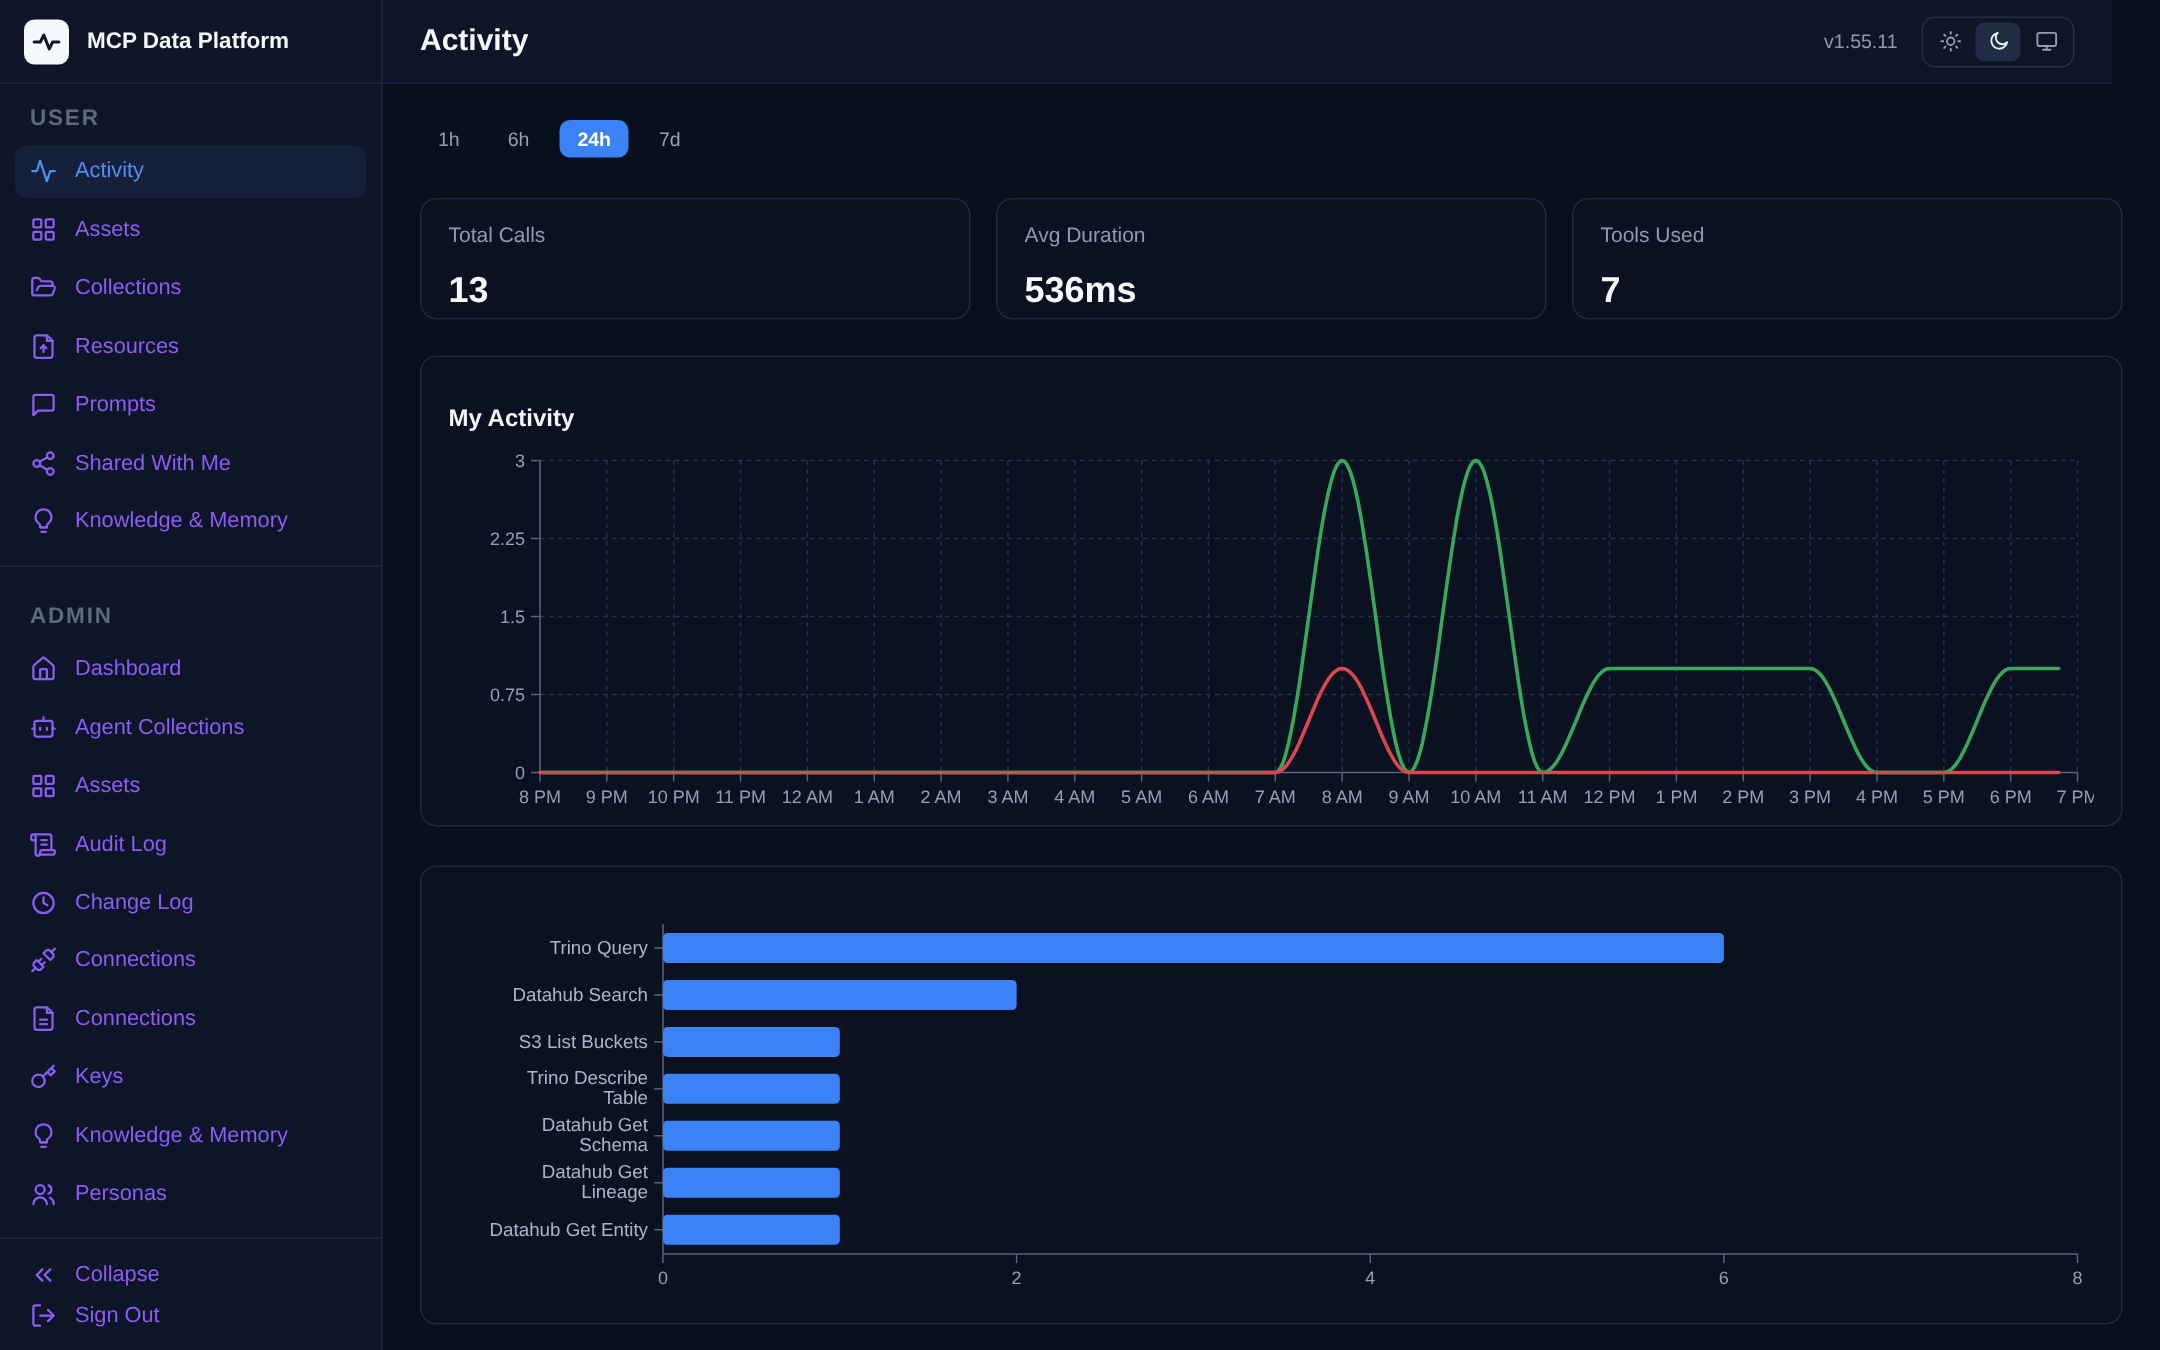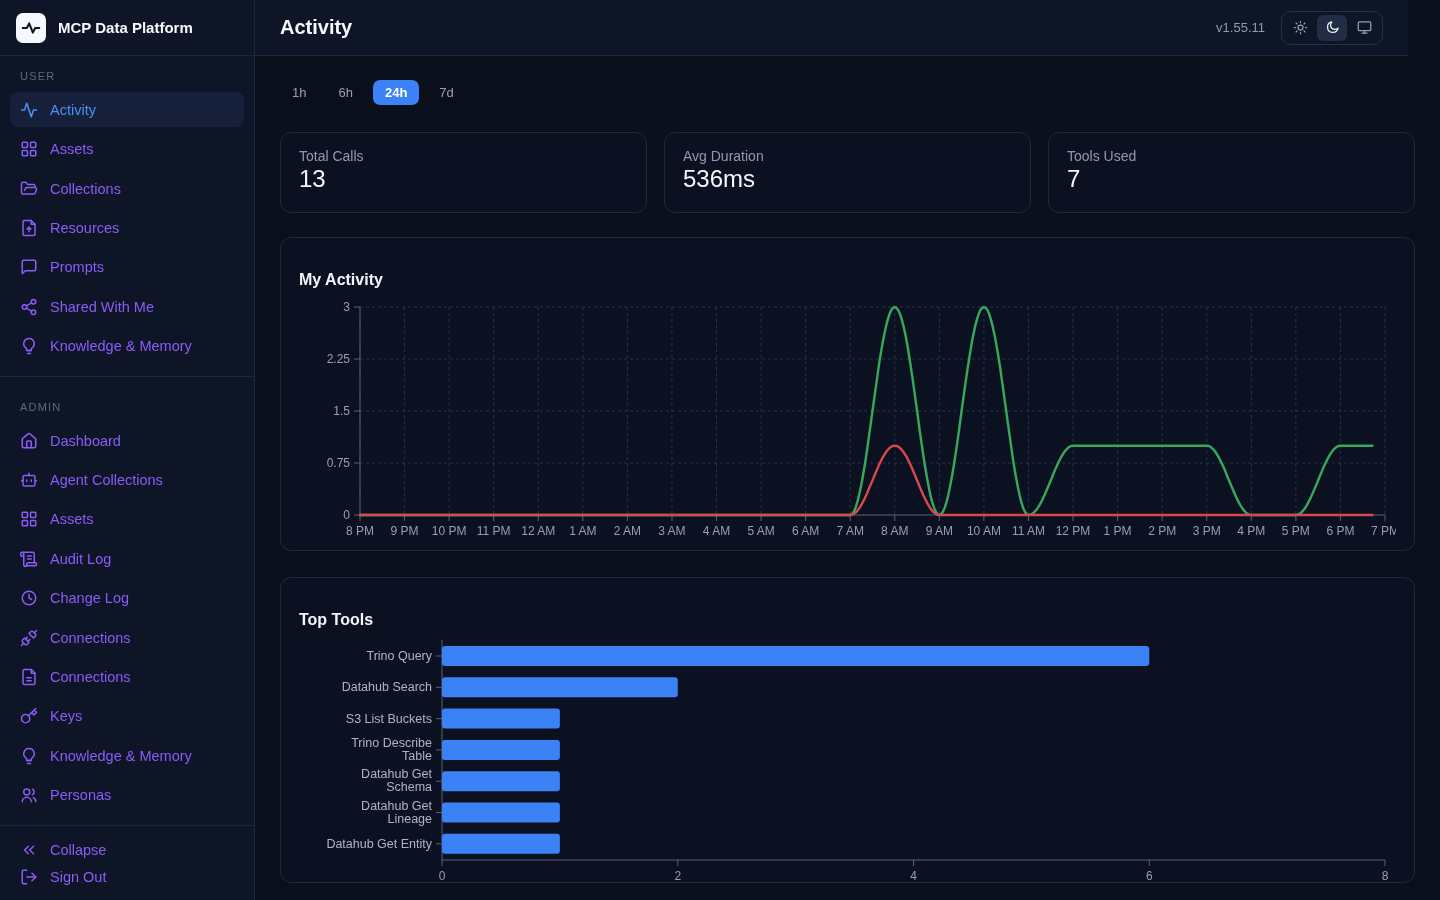--- a/index.html
+++ b/index.html
@@ -24,41 +24,41 @@
   .version { color:#8d9bb0; font-size:13px;margin-left:24px; }
   .theme-group { display:flex; gap:2px; border:1px solid #243049; border-radius:9px; padding:3px; }
   .theme-btn { width:30px; height:26px; display:flex; align-items:center; justify-content:center;
     border-radius:6px; color:#93a0b4; background:transparent; border:none; cursor:pointer; padding:0; }
   .theme-btn.active { background:#212d44; color:#eef2f7; }
   .theme-btn svg { width:15px; height:15px; }
   
   .sidebar { position:fixed; top:56px; left:0; width:255px; height:844px;
     background:#0d1526; border-right:1px solid #1b2740;
     display:flex; flex-direction:column; padding-bottom:10px; }
-  .section-label { font-size:11px; font-weight:400; letter-spacing:1.2px;
+  .section-label { font-size:15px; font-weight:700; letter-spacing:1.2px;
     color:#5c6a80; padding:14px 20px 8px; }
   .nav-item { height:36px; margin:2px 10px; padding:0 10px; display:flex; align-items:center;
     gap:12px; border-radius:8px; color:#8b5cf6; font-size:14.5px; cursor:pointer; }
   .nav-item svg { width:18px; height:18px; flex:0 0 auto; }
   .nav-item.active { background:#17203a; color:#4f8ef7; }
   .nav-divider { height:1px; background:#1b2740; margin:10px 0; flex:0 0 1px; }
   .sidebar-footer { margin-top:auto; }
   .sidebar-footer .nav-item { height:27px; margin:0 10px; }
   
   .main { position:fixed; left:255px; top:56px; width:1185px; height:844px;
     overflow:hidden; padding:24px 25px; }
   .timerange { display:flex; align-items:center; gap:8px; margin-bottom:27px; }
   .tr-btn { font-size:13px; color:#93a1b5; background:transparent; border:none;
     padding:5px 12px; border-radius:7px; cursor:pointer; font-family:inherit; }
   .tr-btn.active { background:#3b82f6; color:#ffffff; font-weight:600; }
   .stats { display:grid; grid-template-columns:1fr 1fr 1fr; gap:17px; margin-bottom:24px; }
   .stat-card { background:#0b1120; border:1px solid #1d2a40; border-radius:11px;
     height:81px; padding:15px 18px; }
   .stat-label { font-size:14px; color:#8d9bb0; }
-  .stat-value { font-size:24px; font-weight:400; color:#f5f8fc; margin-top:1px; }
+  .stat-value { font-size:24px; font-weight:700; color:#f5f8fc; margin-top:16px; }
   .card { background:#0b1120; border:1px solid #1d2a40; border-radius:11px; padding:33px 18px; }
   .card h2 { margin:0 0 6px; font-size:16px; font-weight:700; color:#f2f6fa; }
   #activity-card { height:314px; margin-bottom:26px; }
   #tools-card { height:306px; }
   svg text { font-family:"Liberation Sans", sans-serif; }
 </style>
 </head>
 <body>
 
 <header class="header">
@@ -379,21 +379,20 @@
           <text x="1041.4347826086955" y="240" text-anchor="middle" fill="#93a0b4" font-size="12">6 PM</text>
           <line x1="1086" y1="220" x2="1086" y2="226" stroke="#566478"></line>
           <text x="1086" y="240" text-anchor="middle" fill="#93a0b4" font-size="12">7 PM</text>
         </g>
         <path d="M61.0 220.0L62.8 220.0L64.6 220.0L66.3 220.0L68.1 220.0L69.9 220.0L71.7 220.0L73.5 220.0L75.3 220.0L77.0 220.0L78.8 220.0L80.6 220.0L82.4 220.0L84.2 220.0L86.0 220.0L87.7 220.0L89.5 220.0L91.3 220.0L93.1 220.0L94.9 220.0L96.7 220.0L98.4 220.0L100.2 220.0L102.0 220.0L103.8 220.0L105.6 220.0L107.3 220.0L109.1 220.0L110.9 220.0L112.7 220.0L114.5 220.0L116.3 220.0L118.0 220.0L119.8 220.0L121.6 220.0L123.4 220.0L125.2 220.0L127.0 220.0L128.7 220.0L130.5 220.0L132.3 220.0L134.1 220.0L135.9 220.0L137.7 220.0L139.4 220.0L141.2 220.0L143.0 220.0L144.8 220.0L146.6 220.0L148.3 220.0L150.1 220.0L151.9 220.0L153.7 220.0L155.5 220.0L157.3 220.0L159.0 220.0L160.8 220.0L162.6 220.0L164.4 220.0L166.2 220.0L168.0 220.0L169.7 220.0L171.5 220.0L173.3 220.0L175.1 220.0L176.9 220.0L178.7 220.0L180.4 220.0L182.2 220.0L184.0 220.0L185.8 220.0L187.6 220.0L189.3 220.0L191.1 220.0L192.9 220.0L194.7 220.0L196.5 220.0L198.3 220.0L200.0 220.0L201.8 220.0L203.6 220.0L205.4 220.0L207.2 220.0L209.0 220.0L210.7 220.0L212.5 220.0L214.3 220.0L216.1 220.0L217.9 220.0L219.7 220.0L221.4 220.0L223.2 220.0L225.0 220.0L226.8 220.0L228.6 220.0L230.3 220.0L232.1 220.0L233.9 220.0L235.7 220.0L237.5 220.0L239.3 220.0L241.0 220.0L242.8 220.0L244.6 220.0L246.4 220.0L248.2 220.0L250.0 220.0L251.7 220.0L253.5 220.0L255.3 220.0L257.1 220.0L258.9 220.0L260.7 220.0L262.4 220.0L264.2 220.0L266.0 220.0L267.8 220.0L269.6 220.0L271.3 220.0L273.1 220.0L274.9 220.0L276.7 220.0L278.5 220.0L280.3 220.0L282.0 220.0L283.8 220.0L285.6 220.0L287.4 220.0L289.2 220.0L291.0 220.0L292.7 220.0L294.5 220.0L296.3 220.0L298.1 220.0L299.9 220.0L301.7 220.0L303.4 220.0L305.2 220.0L307.0 220.0L308.8 220.0L310.6 220.0L312.3 220.0L314.1 220.0L315.9 220.0L317.7 220.0L319.5 220.0L321.3 220.0L323.0 220.0L324.8 220.0L326.6 220.0L328.4 220.0L330.2 220.0L332.0 220.0L333.7 220.0L335.5 220.0L337.3 220.0L339.1 220.0L340.9 220.0L342.7 220.0L344.4 220.0L346.2 220.0L348.0 220.0L349.8 220.0L351.6 220.0L353.3 220.0L355.1 220.0L356.9 220.0L358.7 220.0L360.5 220.0L362.3 220.0L364.0 220.0L365.8 220.0L367.6 220.0L369.4 220.0L371.2 220.0L373.0 220.0L374.7 220.0L376.5 220.0L378.3 220.0L380.1 220.0L381.9 220.0L383.7 220.0L385.4 220.0L387.2 220.0L389.0 220.0L390.8 220.0L392.6 220.0L394.3 220.0L396.1 220.0L397.9 220.0L399.7 220.0L401.5 220.0L403.3 220.0L405.0 220.0L406.8 220.0L408.6 220.0L410.4 220.0L412.2 220.0L414.0 220.0L415.7 220.0L417.5 220.0L419.3 220.0L421.1 220.0L422.9 220.0L424.7 220.0L426.4 220.0L428.2 220.0L430.0 220.0L431.8 220.0L433.6 220.0L435.3 220.0L437.1 220.0L438.9 220.0L440.7 220.0L442.5 220.0L444.3 220.0L446.0 220.0L447.8 220.0L449.6 220.0L451.4 220.0L453.2 220.0L455.0 220.0L456.7 220.0L458.5 220.0L460.3 220.0L462.1 220.0L463.9 220.0L465.7 220.0L467.4 220.0L469.2 220.0L471.0 220.0L472.8 220.0L474.6 220.0L476.3 220.0L478.1 220.0L479.9 220.0L481.7 220.0L483.5 220.0L485.3 220.0L487.0 220.0L488.8 220.0L490.6 220.0L492.4 220.0L494.2 220.0L496.0 220.0L497.7 220.0L499.5 220.0L501.3 220.0L503.1 220.0L504.9 220.0L506.7 220.0L508.4 220.0L510.2 220.0L512.0 220.0L513.8 220.0L515.6 220.0L517.3 220.0L519.1 220.0L520.9 220.0L522.7 220.0L524.5 220.0L526.3 220.0L528.0 220.0L529.8 220.0L531.6 220.0L533.4 220.0L535.2 220.0L537.0 220.0L538.7 220.0L540.5 220.0L542.3 220.0L544.1 220.0L545.9 220.0L547.7 220.0L549.4 220.0L551.2 220.0L553.0 219.2L554.8 216.7L556.6 212.7L558.3 207.1L560.1 200.1L561.9 191.8L563.7 182.3L565.5 171.7L567.3 160.3L569.0 148.1L570.8 135.5L572.6 122.5L574.4 109.5L576.2 96.5L578.0 83.9L579.7 71.7L581.5 60.3L583.3 49.7L585.1 40.2L586.9 31.9L588.7 24.9L590.4 19.3L592.2 15.3L594.0 12.8L595.8 12.0L597.6 12.8L599.3 15.3L601.1 19.3L602.9 24.9L604.7 31.9L606.5 40.2L608.3 49.7L610.0 60.3L611.8 71.7L613.6 83.9L615.4 96.5L617.2 109.5L619.0 122.5L620.7 135.5L622.5 148.1L624.3 160.3L626.1 171.7L627.9 182.3L629.7 191.8L631.4 200.1L633.2 207.1L635.0 212.7L636.8 216.7L638.6 219.2L640.3 220.0L642.1 219.2L643.9 216.7L645.7 212.7L647.5 207.1L649.3 200.1L651.0 191.8L652.8 182.3L654.6 171.7L656.4 160.3L658.2 148.1L660.0 135.5L661.7 122.5L663.5 109.5L665.3 96.5L667.1 83.9L668.9 71.7L670.7 60.3L672.4 49.7L674.2 40.2L676.0 31.9L677.8 24.9L679.6 19.3L681.3 15.3L683.1 12.8L684.9 12.0L686.7 12.8L688.5 15.3L690.3 19.3L692.0 24.9L693.8 31.9L695.6 40.2L697.4 49.7L699.2 60.3L701.0 71.7L702.7 83.9L704.5 96.5L706.3 109.5L708.1 122.5L709.9 135.5L711.7 148.1L713.4 160.3L715.2 171.7L717.0 182.3L718.8 191.8L720.6 200.1L722.3 207.1L724.1 212.7L725.9 216.7L727.7 219.2L729.5 220.0L731.3 219.7L733.0 218.9L734.8 217.6L736.6 215.7L738.4 213.4L740.2 210.6L742.0 207.4L743.7 203.9L745.5 200.1L747.3 196.0L749.1 191.8L750.9 187.5L752.7 183.2L754.4 178.8L756.2 174.6L758.0 170.6L759.8 166.8L761.6 163.2L763.3 160.1L765.1 157.3L766.9 155.0L768.7 153.1L770.5 151.8L772.3 150.9L774.0 150.7L775.8 150.7L777.6 150.7L779.4 150.7L781.2 150.7L783.0 150.7L784.7 150.7L786.5 150.7L788.3 150.7L790.1 150.7L791.9 150.7L793.7 150.7L795.4 150.7L797.2 150.7L799.0 150.7L800.8 150.7L802.6 150.7L804.3 150.7L806.1 150.7L807.9 150.7L809.7 150.7L811.5 150.7L813.3 150.7L815.0 150.7L816.8 150.7L818.6 150.7L820.4 150.7L822.2 150.7L824.0 150.7L825.7 150.7L827.5 150.7L829.3 150.7L831.1 150.7L832.9 150.7L834.7 150.7L836.4 150.7L838.2 150.7L840.0 150.7L841.8 150.7L843.6 150.7L845.3 150.7L847.1 150.7L848.9 150.7L850.7 150.7L852.5 150.7L854.3 150.7L856.0 150.7L857.8 150.7L859.6 150.7L861.4 150.7L863.2 150.7L865.0 150.7L866.7 150.7L868.5 150.7L870.3 150.7L872.1 150.7L873.9 150.7L875.7 150.7L877.4 150.7L879.2 150.7L881.0 150.7L882.8 150.7L884.6 150.7L886.3 150.7L888.1 150.7L889.9 150.7L891.7 150.7L893.5 150.7L895.3 150.7L897.0 150.7L898.8 150.7L900.6 150.7L902.4 150.7L904.2 150.7L906.0 150.7L907.7 150.7L909.5 150.9L911.3 151.8L913.1 153.1L914.9 155.0L916.7 157.3L918.4 160.1L920.2 163.2L922.0 166.8L923.8 170.6L925.6 174.6L927.3 178.8L929.1 183.2L930.9 187.5L932.7 191.8L934.5 196.0L936.3 200.1L938.0 203.9L939.8 207.4L941.6 210.6L943.4 213.4L945.2 215.7L947.0 217.6L948.7 218.9L950.5 219.7L952.3 220.0L954.1 220.0L955.9 220.0L957.7 220.0L959.4 220.0L961.2 220.0L963.0 220.0L964.8 220.0L966.6 220.0L968.3 220.0L970.1 220.0L971.9 220.0L973.7 220.0L975.5 220.0L977.3 220.0L979.0 220.0L980.8 220.0L982.6 220.0L984.4 220.0L986.2 220.0L988.0 220.0L989.7 220.0L991.5 220.0L993.3 220.0L995.1 220.0L996.9 220.0L998.7 219.7L1000.4 218.9L1002.2 217.6L1004.0 215.7L1005.8 213.4L1007.6 210.6L1009.3 207.4L1011.1 203.9L1012.9 200.1L1014.7 196.0L1016.5 191.8L1018.3 187.5L1020.0 183.2L1021.8 178.8L1023.6 174.6L1025.4 170.6L1027.2 166.8L1029.0 163.2L1030.7 160.1L1032.5 157.3L1034.3 155.0L1036.1 153.1L1037.9 151.8L1039.7 150.9L1041.4 150.7L1043.2 150.7L1045.0 150.7L1046.8 150.7L1048.6 150.7L1050.3 150.7L1052.1 150.7L1053.9 150.7L1055.7 150.7L1057.5 150.7L1059.3 150.7L1061.0 150.7L1062.8 150.7L1064.6 150.7L1066.4 150.7L1068.2 150.7L1070.0 150.7L1071.7 150.7L1073.5 150.7" fill="none" stroke="#38a85c" stroke-width="2.4" stroke-linejoin="round" stroke-linecap="round"></path>
         <path d="M61.0 220.0L62.8 220.0L64.6 220.0L66.3 220.0L68.1 220.0L69.9 220.0L71.7 220.0L73.5 220.0L75.3 220.0L77.0 220.0L78.8 220.0L80.6 220.0L82.4 220.0L84.2 220.0L86.0 220.0L87.7 220.0L89.5 220.0L91.3 220.0L93.1 220.0L94.9 220.0L96.7 220.0L98.4 220.0L100.2 220.0L102.0 220.0L103.8 220.0L105.6 220.0L107.3 220.0L109.1 220.0L110.9 220.0L112.7 220.0L114.5 220.0L116.3 220.0L118.0 220.0L119.8 220.0L121.6 220.0L123.4 220.0L125.2 220.0L127.0 220.0L128.7 220.0L130.5 220.0L132.3 220.0L134.1 220.0L135.9 220.0L137.7 220.0L139.4 220.0L141.2 220.0L143.0 220.0L144.8 220.0L146.6 220.0L148.3 220.0L150.1 220.0L151.9 220.0L153.7 220.0L155.5 220.0L157.3 220.0L159.0 220.0L160.8 220.0L162.6 220.0L164.4 220.0L166.2 220.0L168.0 220.0L169.7 220.0L171.5 220.0L173.3 220.0L175.1 220.0L176.9 220.0L178.7 220.0L180.4 220.0L182.2 220.0L184.0 220.0L185.8 220.0L187.6 220.0L189.3 220.0L191.1 220.0L192.9 220.0L194.7 220.0L196.5 220.0L198.3 220.0L200.0 220.0L201.8 220.0L203.6 220.0L205.4 220.0L207.2 220.0L209.0 220.0L210.7 220.0L212.5 220.0L214.3 220.0L216.1 220.0L217.9 220.0L219.7 220.0L221.4 220.0L223.2 220.0L225.0 220.0L226.8 220.0L228.6 220.0L230.3 220.0L232.1 220.0L233.9 220.0L235.7 220.0L237.5 220.0L239.3 220.0L241.0 220.0L242.8 220.0L244.6 220.0L246.4 220.0L248.2 220.0L250.0 220.0L251.7 220.0L253.5 220.0L255.3 220.0L257.1 220.0L258.9 220.0L260.7 220.0L262.4 220.0L264.2 220.0L266.0 220.0L267.8 220.0L269.6 220.0L271.3 220.0L273.1 220.0L274.9 220.0L276.7 220.0L278.5 220.0L280.3 220.0L282.0 220.0L283.8 220.0L285.6 220.0L287.4 220.0L289.2 220.0L291.0 220.0L292.7 220.0L294.5 220.0L296.3 220.0L298.1 220.0L299.9 220.0L301.7 220.0L303.4 220.0L305.2 220.0L307.0 220.0L308.8 220.0L310.6 220.0L312.3 220.0L314.1 220.0L315.9 220.0L317.7 220.0L319.5 220.0L321.3 220.0L323.0 220.0L324.8 220.0L326.6 220.0L328.4 220.0L330.2 220.0L332.0 220.0L333.7 220.0L335.5 220.0L337.3 220.0L339.1 220.0L340.9 220.0L342.7 220.0L344.4 220.0L346.2 220.0L348.0 220.0L349.8 220.0L351.6 220.0L353.3 220.0L355.1 220.0L356.9 220.0L358.7 220.0L360.5 220.0L362.3 220.0L364.0 220.0L365.8 220.0L367.6 220.0L369.4 220.0L371.2 220.0L373.0 220.0L374.7 220.0L376.5 220.0L378.3 220.0L380.1 220.0L381.9 220.0L383.7 220.0L385.4 220.0L387.2 220.0L389.0 220.0L390.8 220.0L392.6 220.0L394.3 220.0L396.1 220.0L397.9 220.0L399.7 220.0L401.5 220.0L403.3 220.0L405.0 220.0L406.8 220.0L408.6 220.0L410.4 220.0L412.2 220.0L414.0 220.0L415.7 220.0L417.5 220.0L419.3 220.0L421.1 220.0L422.9 220.0L424.7 220.0L426.4 220.0L428.2 220.0L430.0 220.0L431.8 220.0L433.6 220.0L435.3 220.0L437.1 220.0L438.9 220.0L440.7 220.0L442.5 220.0L444.3 220.0L446.0 220.0L447.8 220.0L449.6 220.0L451.4 220.0L453.2 220.0L455.0 220.0L456.7 220.0L458.5 220.0L460.3 220.0L462.1 220.0L463.9 220.0L465.7 220.0L467.4 220.0L469.2 220.0L471.0 220.0L472.8 220.0L474.6 220.0L476.3 220.0L478.1 220.0L479.9 220.0L481.7 220.0L483.5 220.0L485.3 220.0L487.0 220.0L488.8 220.0L490.6 220.0L492.4 220.0L494.2 220.0L496.0 220.0L497.7 220.0L499.5 220.0L501.3 220.0L503.1 220.0L504.9 220.0L506.7 220.0L508.4 220.0L510.2 220.0L512.0 220.0L513.8 220.0L515.6 220.0L517.3 220.0L519.1 220.0L520.9 220.0L522.7 220.0L524.5 220.0L526.3 220.0L528.0 220.0L529.8 220.0L531.6 220.0L533.4 220.0L535.2 220.0L537.0 220.0L538.7 220.0L540.5 220.0L542.3 220.0L544.1 220.0L545.9 220.0L547.7 220.0L549.4 220.0L551.2 220.0L553.0 219.7L554.8 218.9L556.6 217.6L558.3 215.7L560.1 213.4L561.9 210.6L563.7 207.4L565.5 203.9L567.3 200.1L569.0 196.0L570.8 191.8L572.6 187.5L574.4 183.2L576.2 178.8L578.0 174.6L579.7 170.6L581.5 166.8L583.3 163.2L585.1 160.1L586.9 157.3L588.7 155.0L590.4 153.1L592.2 151.8L594.0 150.9L595.8 150.7L597.6 150.9L599.3 151.8L601.1 153.1L602.9 155.0L604.7 157.3L606.5 160.1L608.3 163.2L610.0 166.8L611.8 170.6L613.6 174.6L615.4 178.8L617.2 183.2L619.0 187.5L620.7 191.8L622.5 196.0L624.3 200.1L626.1 203.9L627.9 207.4L629.7 210.6L631.4 213.4L633.2 215.7L635.0 217.6L636.8 218.9L638.6 219.7L640.3 220.0L642.1 220.0L643.9 220.0L645.7 220.0L647.5 220.0L649.3 220.0L651.0 220.0L652.8 220.0L654.6 220.0L656.4 220.0L658.2 220.0L660.0 220.0L661.7 220.0L663.5 220.0L665.3 220.0L667.1 220.0L668.9 220.0L670.7 220.0L672.4 220.0L674.2 220.0L676.0 220.0L677.8 220.0L679.6 220.0L681.3 220.0L683.1 220.0L684.9 220.0L686.7 220.0L688.5 220.0L690.3 220.0L692.0 220.0L693.8 220.0L695.6 220.0L697.4 220.0L699.2 220.0L701.0 220.0L702.7 220.0L704.5 220.0L706.3 220.0L708.1 220.0L709.9 220.0L711.7 220.0L713.4 220.0L715.2 220.0L717.0 220.0L718.8 220.0L720.6 220.0L722.3 220.0L724.1 220.0L725.9 220.0L727.7 220.0L729.5 220.0L731.3 220.0L733.0 220.0L734.8 220.0L736.6 220.0L738.4 220.0L740.2 220.0L742.0 220.0L743.7 220.0L745.5 220.0L747.3 220.0L749.1 220.0L750.9 220.0L752.7 220.0L754.4 220.0L756.2 220.0L758.0 220.0L759.8 220.0L761.6 220.0L763.3 220.0L765.1 220.0L766.9 220.0L768.7 220.0L770.5 220.0L772.3 220.0L774.0 220.0L775.8 220.0L777.6 220.0L779.4 220.0L781.2 220.0L783.0 220.0L784.7 220.0L786.5 220.0L788.3 220.0L790.1 220.0L791.9 220.0L793.7 220.0L795.4 220.0L797.2 220.0L799.0 220.0L800.8 220.0L802.6 220.0L804.3 220.0L806.1 220.0L807.9 220.0L809.7 220.0L811.5 220.0L813.3 220.0L815.0 220.0L816.8 220.0L818.6 220.0L820.4 220.0L822.2 220.0L824.0 220.0L825.7 220.0L827.5 220.0L829.3 220.0L831.1 220.0L832.9 220.0L834.7 220.0L836.4 220.0L838.2 220.0L840.0 220.0L841.8 220.0L843.6 220.0L845.3 220.0L847.1 220.0L848.9 220.0L850.7 220.0L852.5 220.0L854.3 220.0L856.0 220.0L857.8 220.0L859.6 220.0L861.4 220.0L863.2 220.0L865.0 220.0L866.7 220.0L868.5 220.0L870.3 220.0L872.1 220.0L873.9 220.0L875.7 220.0L877.4 220.0L879.2 220.0L881.0 220.0L882.8 220.0L884.6 220.0L886.3 220.0L888.1 220.0L889.9 220.0L891.7 220.0L893.5 220.0L895.3 220.0L897.0 220.0L898.8 220.0L900.6 220.0L902.4 220.0L904.2 220.0L906.0 220.0L907.7 220.0L909.5 220.0L911.3 220.0L913.1 220.0L914.9 220.0L916.7 220.0L918.4 220.0L920.2 220.0L922.0 220.0L923.8 220.0L925.6 220.0L927.3 220.0L929.1 220.0L930.9 220.0L932.7 220.0L934.5 220.0L936.3 220.0L938.0 220.0L939.8 220.0L941.6 220.0L943.4 220.0L945.2 220.0L947.0 220.0L948.7 220.0L950.5 220.0L952.3 220.0L954.1 220.0L955.9 220.0L957.7 220.0L959.4 220.0L961.2 220.0L963.0 220.0L964.8 220.0L966.6 220.0L968.3 220.0L970.1 220.0L971.9 220.0L973.7 220.0L975.5 220.0L977.3 220.0L979.0 220.0L980.8 220.0L982.6 220.0L984.4 220.0L986.2 220.0L988.0 220.0L989.7 220.0L991.5 220.0L993.3 220.0L995.1 220.0L996.9 220.0L998.7 220.0L1000.4 220.0L1002.2 220.0L1004.0 220.0L1005.8 220.0L1007.6 220.0L1009.3 220.0L1011.1 220.0L1012.9 220.0L1014.7 220.0L1016.5 220.0L1018.3 220.0L1020.0 220.0L1021.8 220.0L1023.6 220.0L1025.4 220.0L1027.2 220.0L1029.0 220.0L1030.7 220.0L1032.5 220.0L1034.3 220.0L1036.1 220.0L1037.9 220.0L1039.7 220.0L1041.4 220.0L1043.2 220.0L1045.0 220.0L1046.8 220.0L1048.6 220.0L1050.3 220.0L1052.1 220.0L1053.9 220.0L1055.7 220.0L1057.5 220.0L1059.3 220.0L1061.0 220.0L1062.8 220.0L1064.6 220.0L1066.4 220.0L1068.2 220.0L1070.0 220.0L1071.7 220.0L1073.5 220.0" fill="none" stroke="#d9484e" stroke-width="2.4" stroke-linejoin="round" stroke-linecap="round"></path>
       </svg>
   </section>
 
   <section class="card" id="tools-card">
-    <h2>Top Tools</h2>
     <svg id="bar-chart" width="1097" height="246">
         <g>
           <line x1="143" y1="5" x2="143" y2="225" stroke="#566478"></line>
           <line x1="143" y1="225" x2="1086" y2="225" stroke="#566478"></line>
           <line x1="143" y1="225" x2="143" y2="231" stroke="#566478"></line>
           <text x="143" y="245" text-anchor="middle" fill="#93a0b4" font-size="12">0</text>
           <line x1="378.75" y1="225" x2="378.75" y2="231" stroke="#566478"></line>
           <text x="378.75" y="245" text-anchor="middle" fill="#93a0b4" font-size="12">2</text>
           <line x1="614.5" y1="225" x2="614.5" y2="231" stroke="#566478"></line>
           <text x="614.5" y="245" text-anchor="middle" fill="#93a0b4" font-size="12">4</text>

